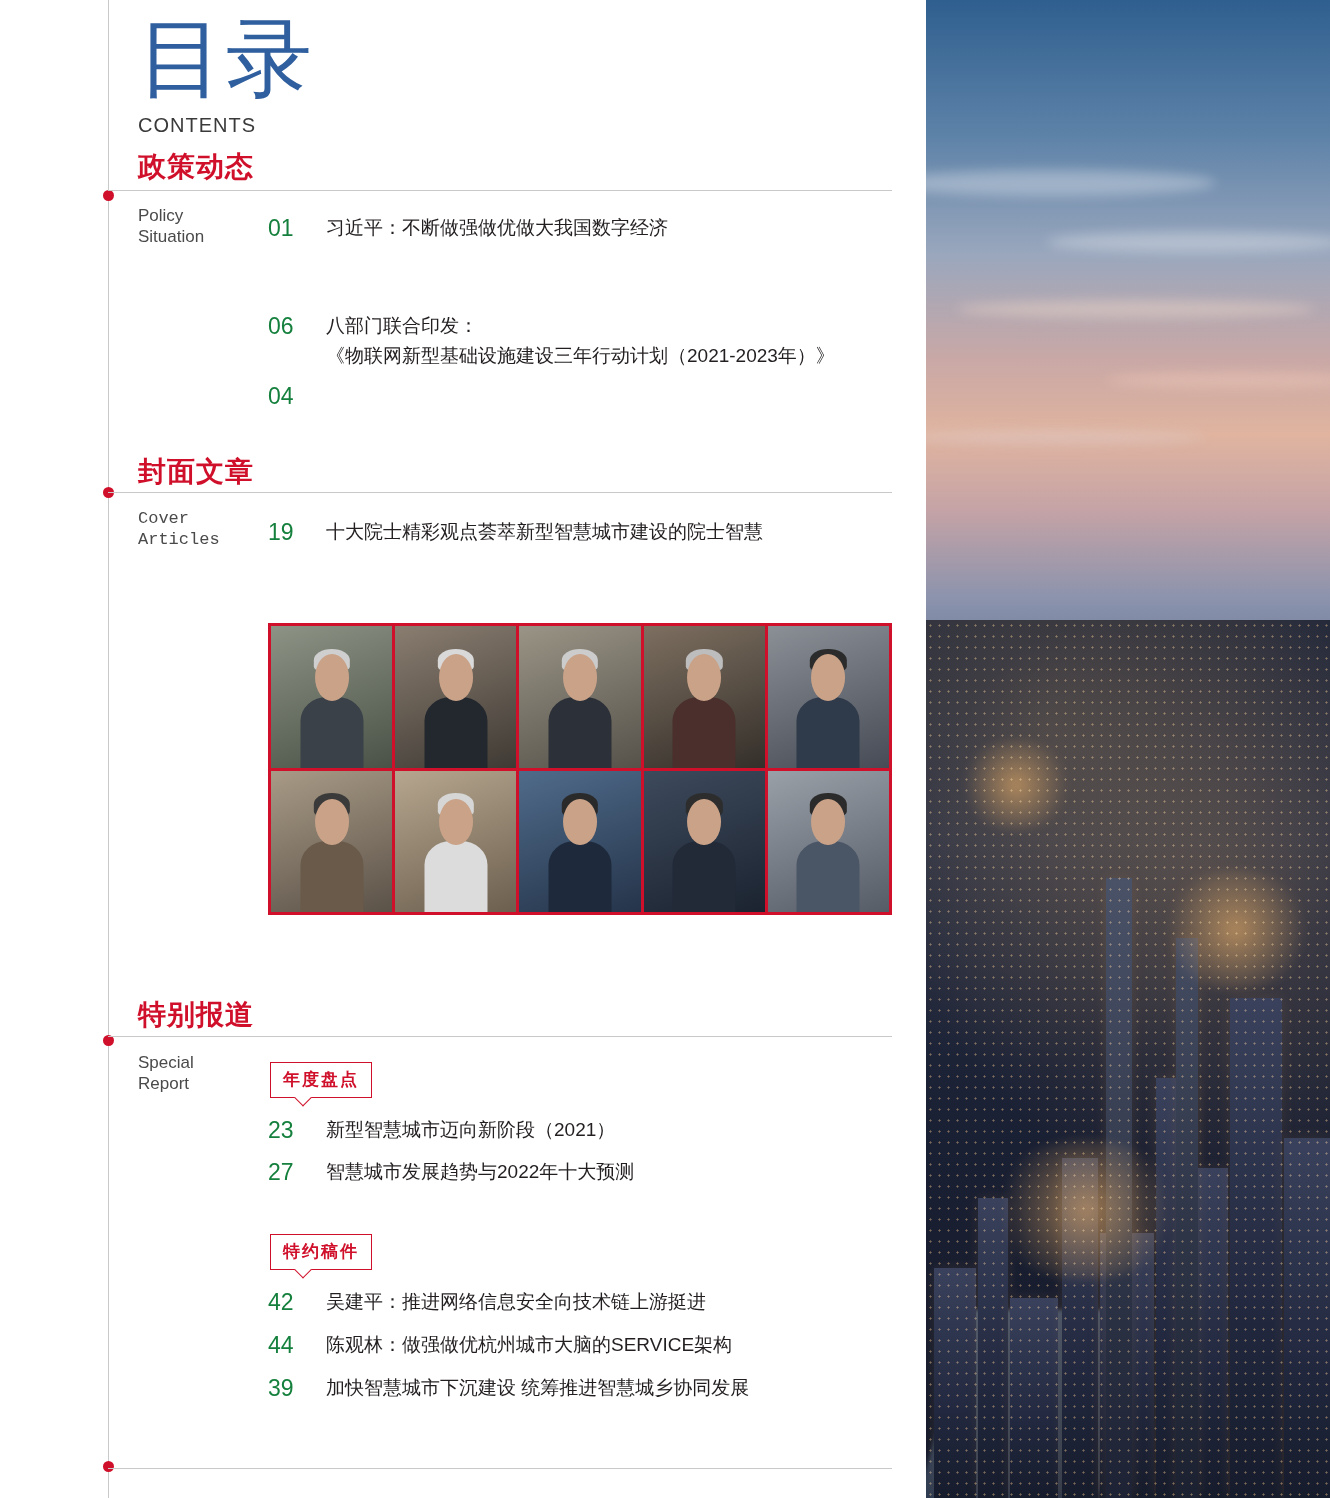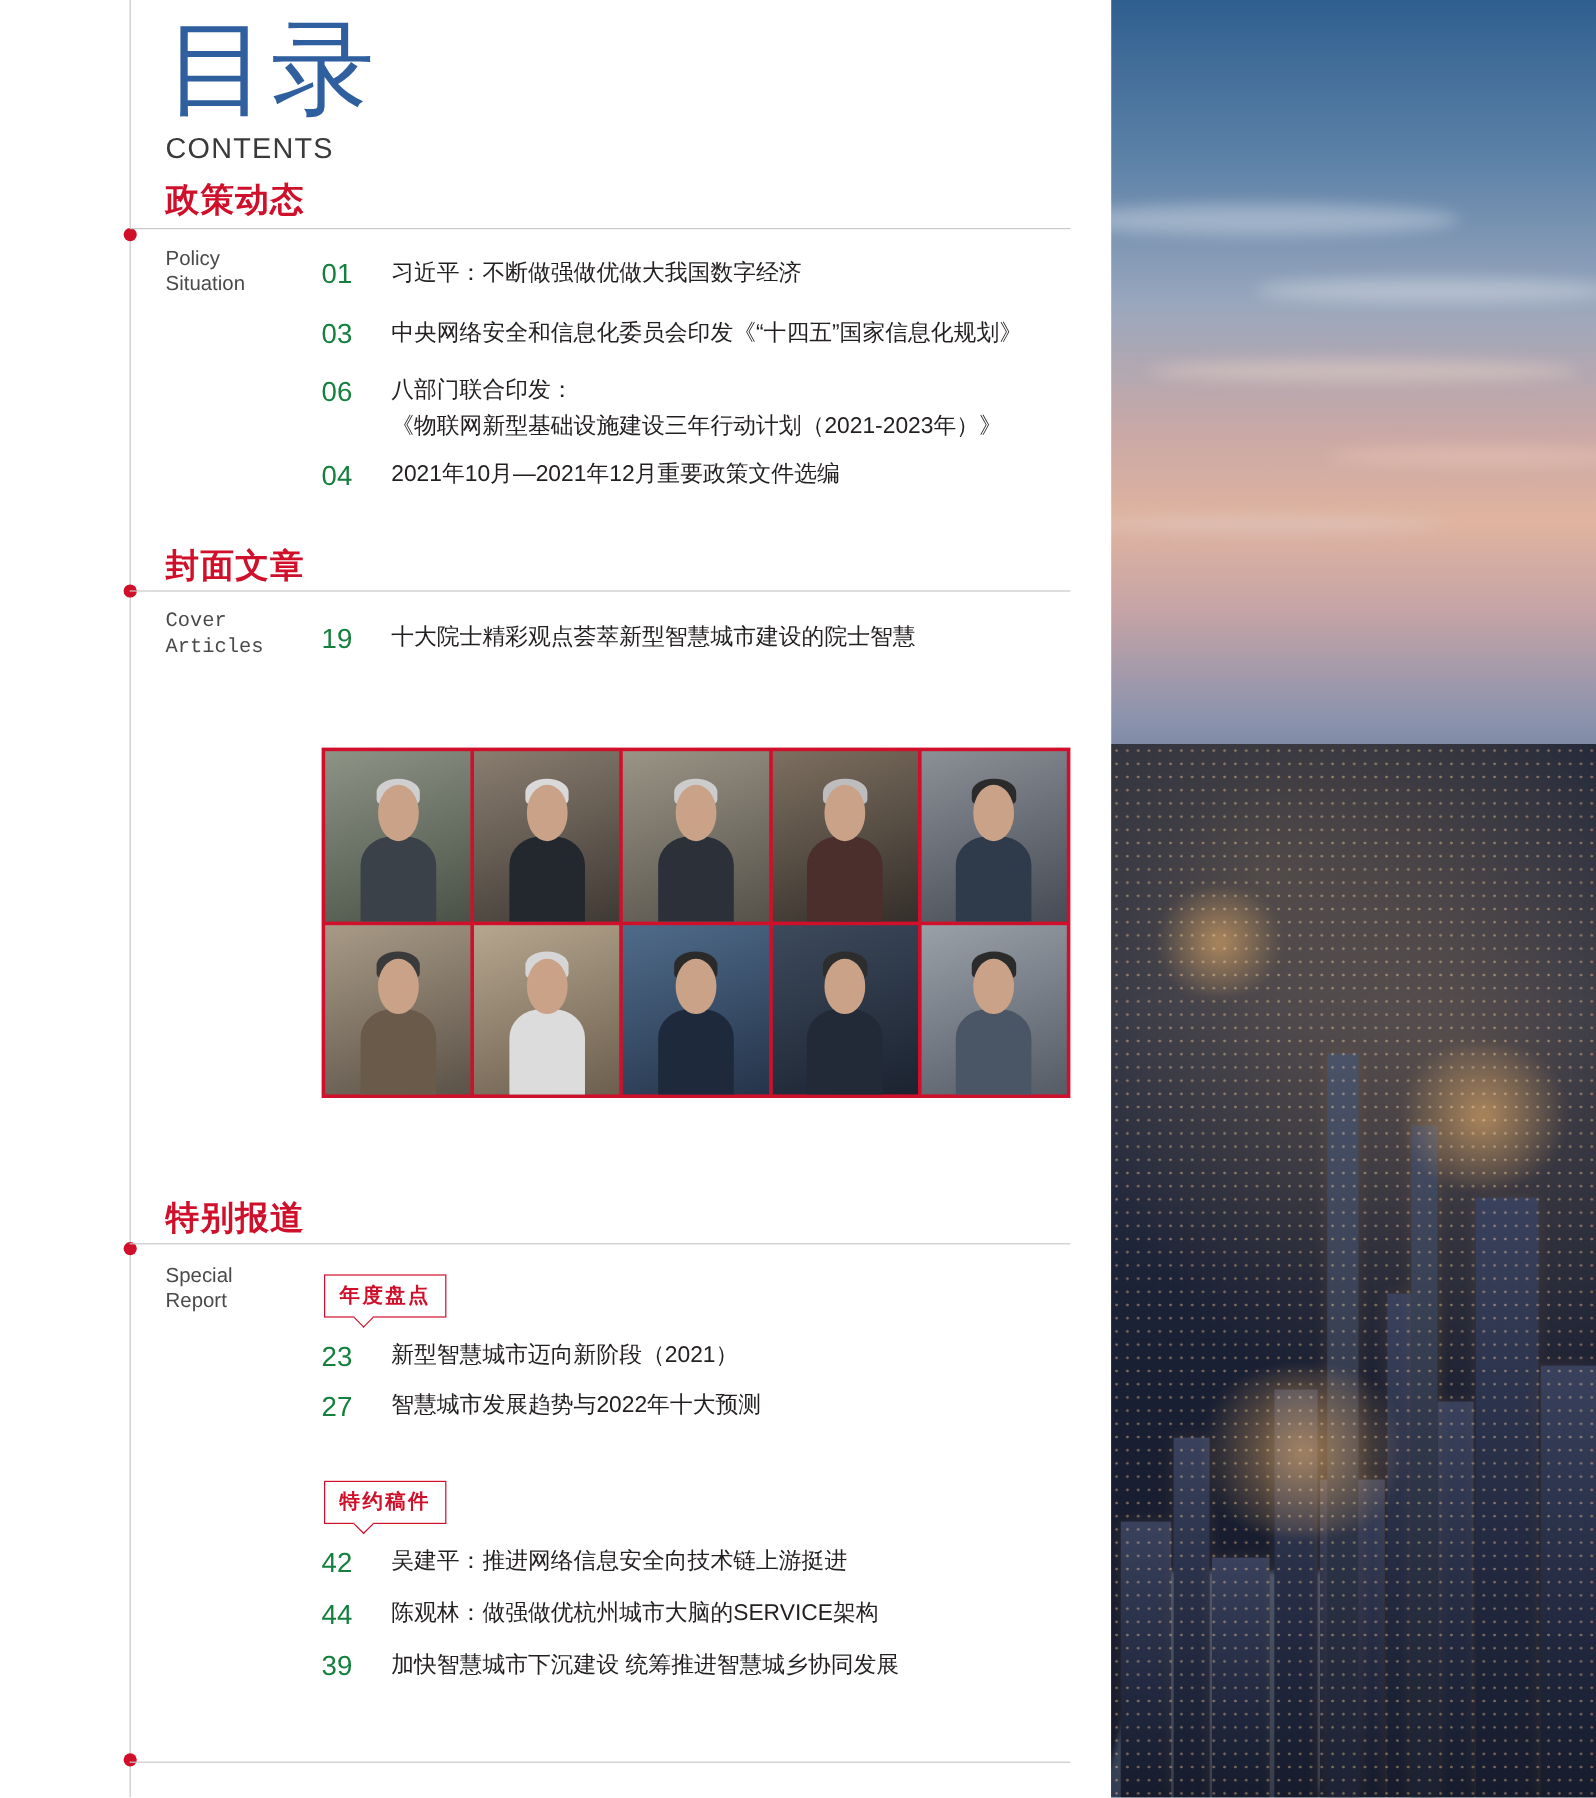--- a/index.html
+++ b/index.html
@@ -46,21 +46,21 @@
   }
   .title-cn {
     font-family: "Liberation Sans", sans-serif;
     font-size: 86px;
     line-height: 96px;
     color: #2f5f9e;
     letter-spacing: 2px;
     font-weight: 400;
   }
   .title-en {
-    font-size: 24px;
+    font-size: 20px;
     line-height: 34px;
     letter-spacing: 1px;
     color: #3a3a3a;
     margin-top: 2px;
   }
 
   
   .sec {
     position: absolute;
     left: 138px;
@@ -260,32 +260,27 @@
     <div class="sec-title">政策动态</div>
   </div>
   <div class="sec-rule" style="top:190px"></div>
   <div class="sec-en" style="top:205px; white-space:pre-line;">Policy
 Situation</div>
 
   <div class="entry" style="left:268px; top:213px; width:624px">
     <span class="num">01</span>
     <span class="txt">习近平：不断做强做优做大我国数字经济</span>
   </div>
-  <div class="entry" style="left:268px; top:263px; width:640px">
-    <span class="num">03</span>
-    <span class="txt">中央网络安全和信息化委员会印发《“十四五”国家信息化规划》</span>
-  </div>
   <div class="entry" style="left:268px; top:311px; width:640px">
     <span class="num">06</span>
     <span class="txt">八部门联合印发：
 《物联网新型基础设施建设三年行动计划（2021-2023年）》</span>
   </div>
   <div class="entry" style="left:268px; top:381px; width:624px">
     <span class="num">04</span>
-    <span class="txt">2021年10月—2021年12月重要政策文件选编</span>
   </div>
 
   <div class="sec" style="top:455px">
     <div class="sec-title">封面文章</div>
   </div>
   <div class="sec-rule" style="top:492px"></div>
   <div class="sec-en" style="top:508px; white-space:pre-line;font-family:Liberation Mono, monospace;">Cover
 Articles</div>
 
   <div class="entry" style="left:268px; top:517px; width:624px">

